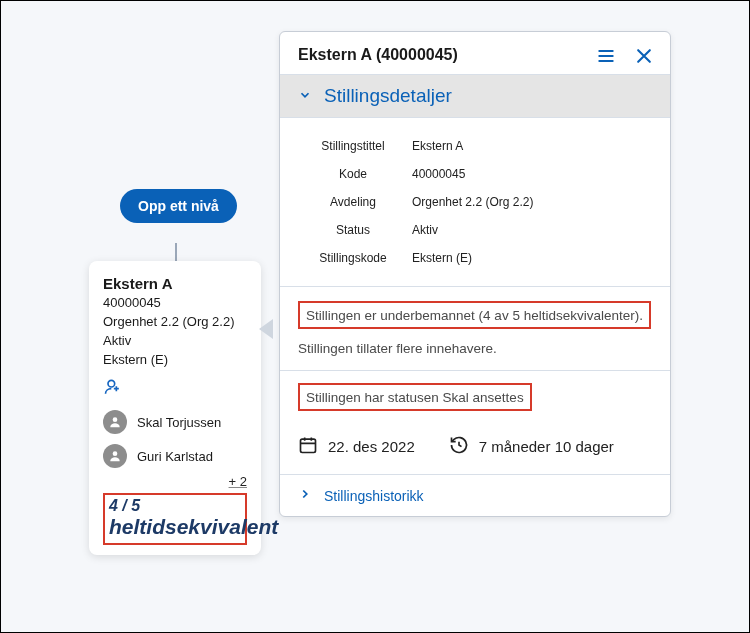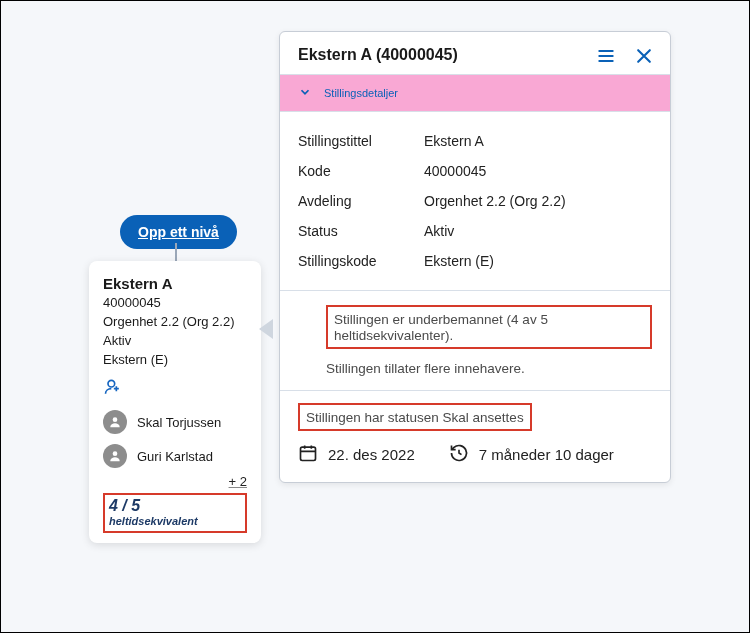--- a/index.html
+++ b/index.html
@@ -17,29 +17,28 @@
     border: 1px solid #000;
     position: relative;
     overflow: hidden;
     background: #f5f7fa;
   }
 
   
   .up-level-btn {
     position: absolute;
     left: 119px;
-    top: 214px;
+    top: 188px;
     background: #0a61b7;
     color: #fff;
     font-weight: 700;
     padding: 9px 18px;
     border-radius: 24px;
     font-size: 14px;
     cursor: pointer;
-    text-decoration: underline;
   }
   .connector-v {
     position: absolute;
     left: 174px;
     top: 242px;
     width: 2px;
     height: 18px;
     background: #9aa7b8;
   }
   .node-card {
@@ -86,21 +85,21 @@
     text-decoration-color: #888;
     cursor: pointer;
   }
   .fte-box {
     margin-top: 4px;
     border: 2px solid #d63a2a;
     padding: 2px 4px 4px 4px;
     font-style: italic;
   }
   .fte-val { font-size: 16px; font-weight: 700; color: #1d3a66; }
-  .fte-lbl { font-size: 11px; font-weight: 700; color: #1d3a66; }
+  .fte-lbl { font-size: 21px; font-weight: 700; color: #1d3a66; }
 
   .connector-right {
     position: absolute;
     left: 258px;
     top: 318px;
     width: 0; height: 0;
     border-top: 10px solid transparent;
     border-bottom: 10px solid transparent;
     border-right: 14px solid #cfd6df;
   }
@@ -131,59 +130,59 @@
     right: 16px;
     top: 14px;
     display: flex;
     gap: 18px;
     align-items: center;
   }
   .icon-btn { color: #0a61b7; cursor: pointer; display:flex; }
   .icon-btn svg { width: 20px; height: 20px; }
 
   .section-header {
-    background: #f9a8d4;
+    background: #e5e5e5;
     border-top: 1px solid #d8dfe8;
     border-bottom: 1px solid #d8dfe8;
     padding: 10px 18px;
     color: #0a61b7;
-    font-size: 11px;
+    font-size: 19px;
     display: flex;
     align-items: center;
     gap: 12px;
     cursor: pointer;
   }
   .chevron-down svg, .chevron-right svg { width: 14px; height: 14px; }
 
   .kv-table {
     padding: 14px 18px 14px 18px;
   }
-  .kv-row { display: flex; gap: 16px; padding: 7px 0; font-size: 14px; }
+  .kv-row { display: flex; gap: 4px; padding: 7px 0; font-size: 12px; text-align: center; }
   .kv-key { width: 110px; color: #222; }
   .kv-val { color: #222; }
 
   .divider { border-top: 1px solid #d8dfe8; }
 
-  .info-block { padding: 14px 18px; margin-left: 28px; }
+  .info-block { padding: 14px 18px; }
   .info-line { color: #4a4a4a; font-size: 13.5px; }
   .info-boxed {
     border: 2px solid #d63a2a;
     padding: 4px 6px;
     display: inline-block;
   }
   .status-block { padding: 12px 18px 16px 18px; }
   .date-row {
     display: flex;
     gap: 34px;
     align-items: center;
     margin-top: 12px;
     font-size: 15px;
     color: #222;
   }
-  .date-item { display: flex; align-items: center; gap: 10px; }
+  .date-item { display: flex; align-items: center; gap: 10px; margin-top: 12px; }
   .date-item svg { width: 20px; height: 20px; stroke: #222; }
 
   .collapse-row {
     border-top: 1px solid #d8dfe8;
     padding: 12px 18px;
     color: #0a61b7;
     font-size: 14px;
     display: flex;
     align-items: center;
     gap: 12px;
@@ -326,16 +325,24 @@
               <path d="M3 12a9 9 0 1 0 3-6.7L3 8"></path>
               <path d="M3 3v5h5"></path>
               <path d="M12 8v4l3 2"></path>
             </svg>
           </span>
           <span>7 måneder 10 dager</span>
         </div>
       </div>
     </div>
 
+    <div class="collapse-row">
+      <span class="chevron-right">
+        <svg viewBox="0 0 24 24" fill="none" stroke="#0a61b7" stroke-width="3">
+            <path d="M9 6l6 6-6 6"></path>
+          </svg>
+      </span>
+      <span>Stillingshistorikk</span>
+    </div>
 
 
   </div>
 </div>
 
 </body></html>

